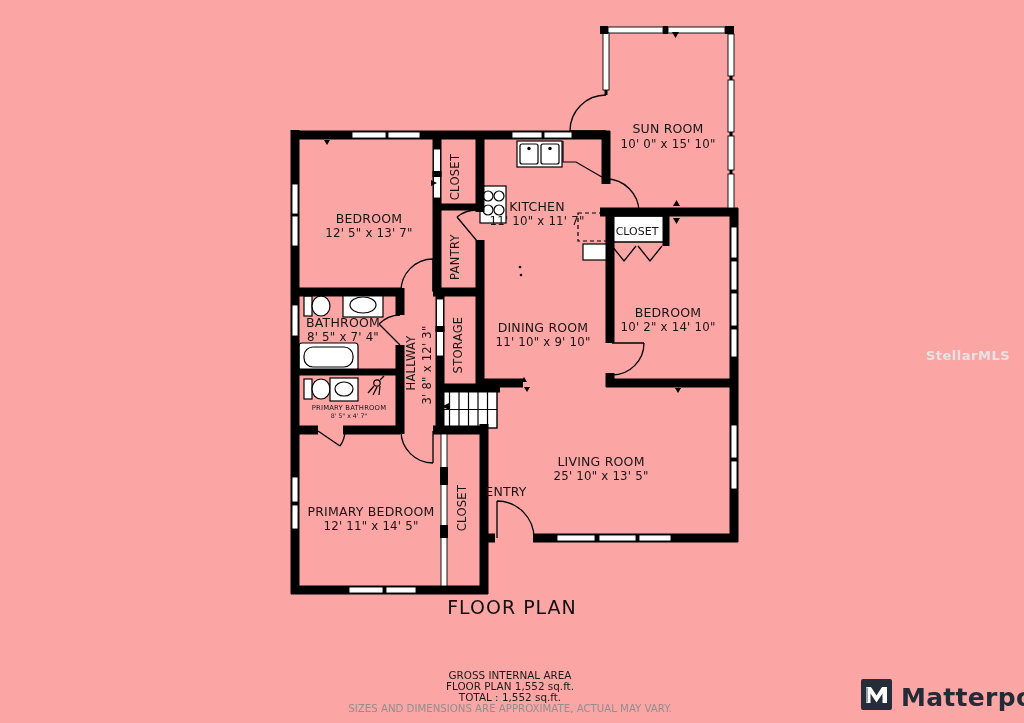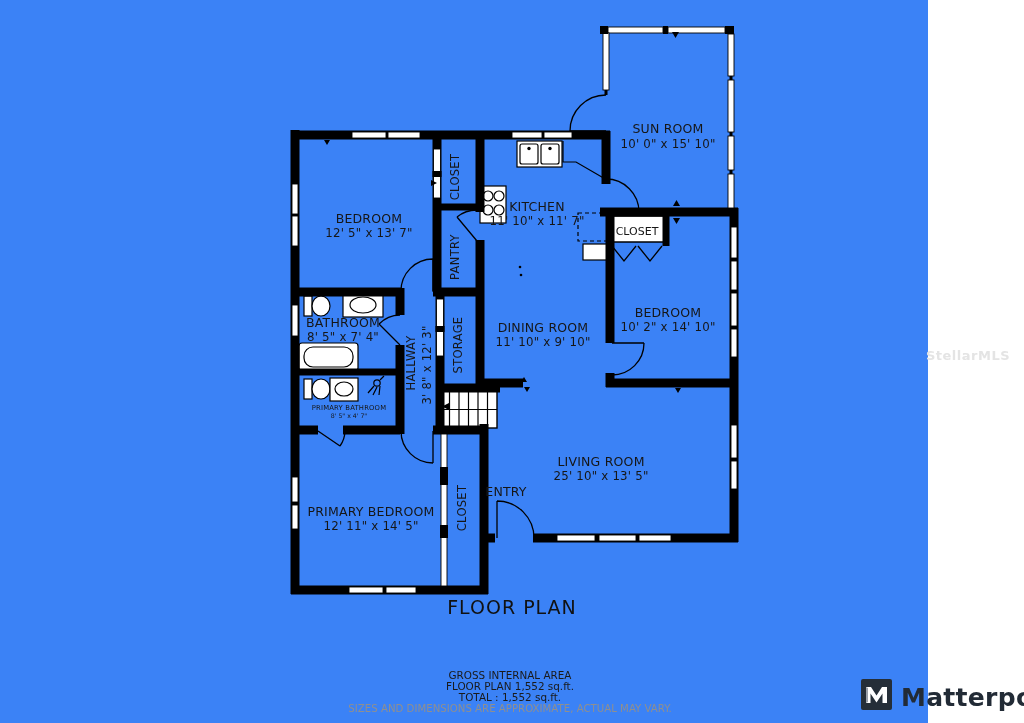--- a/index.html
+++ b/index.html
@@ -1,16 +1,16 @@
 <!DOCTYPE html>
 <html><head>
 <meta charset="utf-8">
 <style>
   html,body{margin:0;padding:0;background:#ffffff;width:1024px;height:723px;overflow:hidden;}
-  .stage{position:relative;width:928px;height:723px;background:#3b82f6;}
+  .stage{position:relative;width:1024px;height:723px;background:#fca5a5;}
   svg{font-family:"DejaVu Sans","Liberation Sans",sans-serif;}
   .room  {font-size:12.5px;fill:#161616;letter-spacing:.2px;}
   .dims  {font-size:11.8px;fill:#161616;letter-spacing:.2px;}
   .vlab  {font-size:11.5px;fill:#161616;letter-spacing:.3px;}
   .slab  {font-size:11px;fill:#161616;}
   .tinyn {font-size:6.8px;fill:#161616;letter-spacing:.2px;}
   .tinyd {font-size:6.2px;fill:#161616;}
   .title {font-size:19px;fill:#111;letter-spacing:1px;}
   .foot  {font-size:10.4px;fill:#1a1a1a;}
   .footg {font-size:10.2px;fill:#8f8f8f;}

